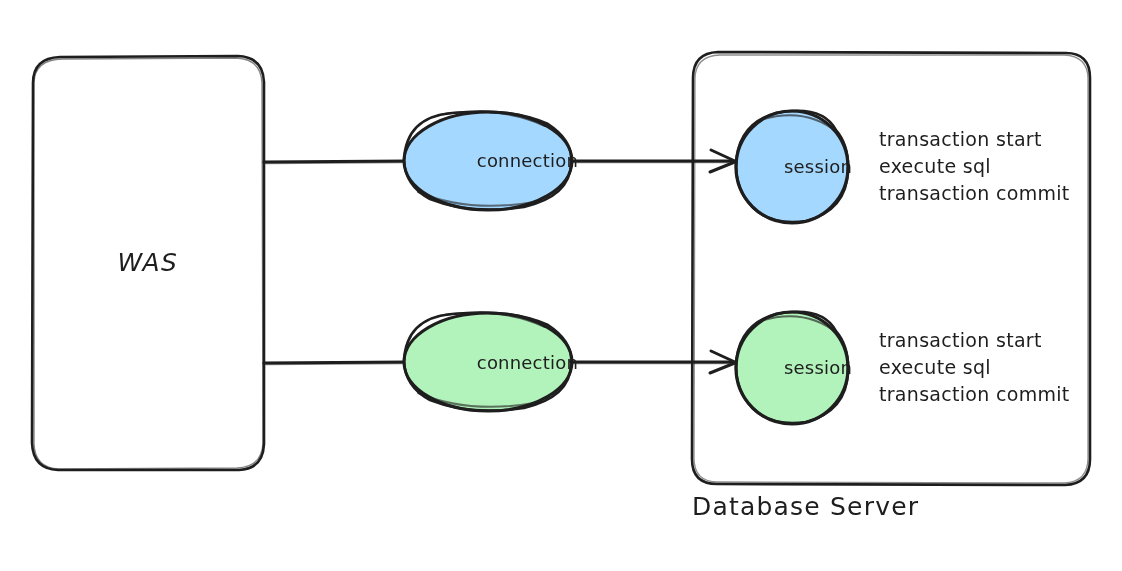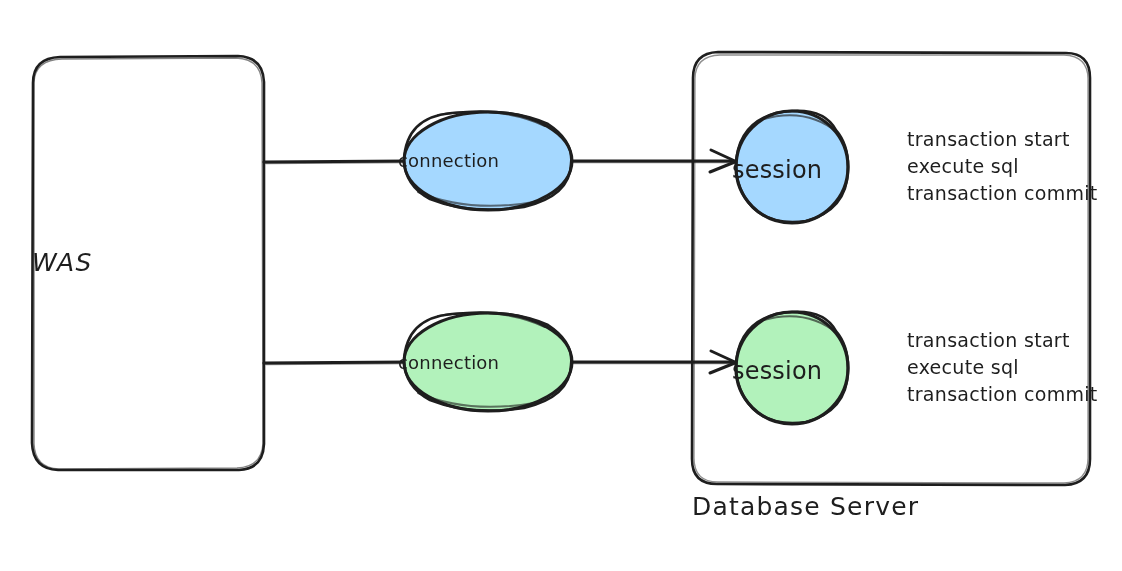--- a/index.html
+++ b/index.html
@@ -27,51 +27,51 @@
     color: #1e1e1e;
     font-family: "DejaVu Sans", sans-serif;
     white-space: pre;
     pointer-events: none;
     user-select: none;
   }
   .label-was {
     left: 32px;
     top: 248px;
     width: 232px;
-    text-align: left;
+    text-align: center;
     font-size: 25px;
     font-style: italic;
     letter-spacing: 1.5px;
   }
   .label-connection {
     width: 180px;
-    text-align: left;
+    text-align: right;
     font-size: 18px;
     letter-spacing: 0.2px;
   }
   .label-connection.top { left: 398px; top: 150px; }
   .label-connection.bottom { left: 398px; top: 352px; }
   .label-session {
     width: 120px;
-    text-align: left;
-    font-size: 24px;
+    text-align: right;
+    font-size: 18px;
     letter-spacing: 0.2px;
   }
   .label-session.top { left: 732px; top: 156px; }
   .label-session.bottom { left: 732px; top: 357px; }
   .ops-block {
     position: absolute;
     font-size: 19px;
     line-height: 27px;
     color: #1e1e1e;
     letter-spacing: 0.3px;
   }
   .ops-block.top { left: 879px; top: 126px; }
   .ops-block.bottom { left: 879px; top: 327px; }
-  .ops-line { display: block; margin-left: 28px; }
+  .ops-line { display: block; }
   .label-dbserver {
     left: 692px;
     top: 492px;
     width: 398px;
     text-align: left;
     font-size: 25px;
     letter-spacing: 1.2px;
   }
 </style>
 </head>

